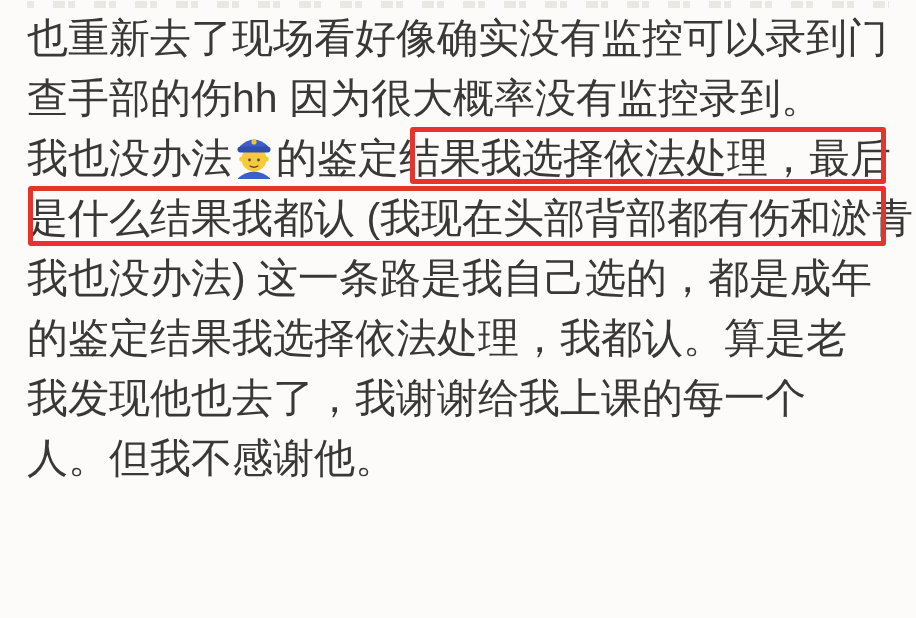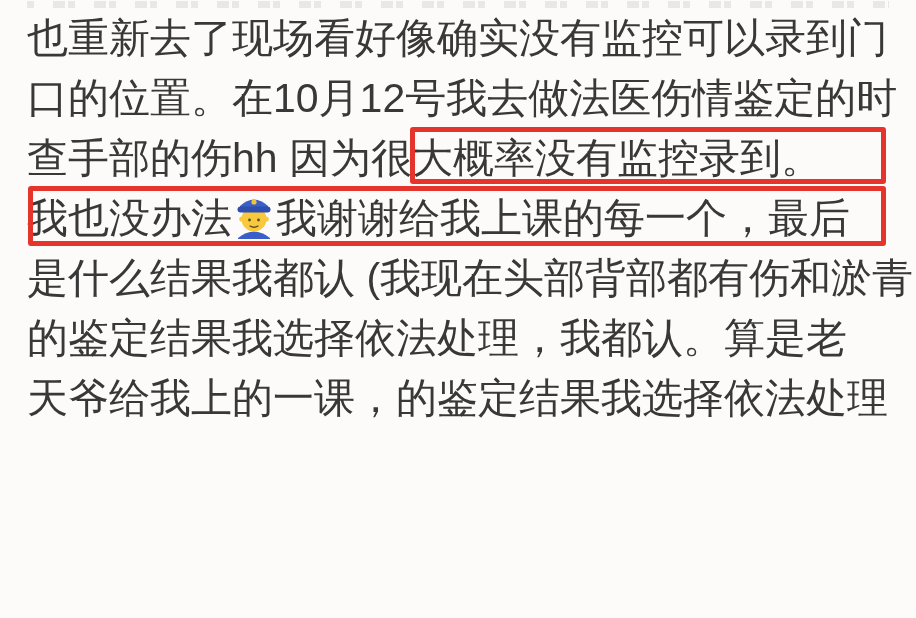--- a/index.html
+++ b/index.html
@@ -60,35 +60,36 @@
 </style>
 </head>
 <body>
 
 <div class="page">
 
   <div class="clipped-line"></div>
 
   <div class="text-block">
     <div class="text-line">也重新去了现场看好像确实没有监控可以录到门</div>
-    <div class="text-line">口的位置。在10月12号我去做法医伤情鉴定的时</div>
     <div class="text-line"><span>查手部的伤hh 因为很大概率没有监控录到。</span></div>
     <div class="text-line"><span>我也没办法</span><svg class="emoji" viewBox="0 0 42 46" aria-hidden="true">
         <path d="M5 45 Q21 32 37 45 L37 46 L5 46 Z" fill="#3a5fc8"></path>
         <circle cx="21" cy="26" r="12.5" fill="#f8c93c"></circle>
         <circle cx="8.8" cy="26" r="2.6" fill="#f8c93c"></circle>
         <circle cx="33.2" cy="26" r="2.6" fill="#f8c93c"></circle>
         <path d="M7 13 Q21 0 35 13 L35 15 L7 15 Z" fill="#3a5fc8"></path>
         <rect x="4.5" y="13.5" width="33" height="6" rx="3" fill="#2f4fae"></rect>
         <circle cx="21" cy="9" r="2.6" fill="#f4c430"></circle>
         <circle cx="16.5" cy="27" r="1.4" fill="#5a4a22"></circle>
         <circle cx="25.5" cy="27" r="1.4" fill="#5a4a22"></circle>
         <path d="M17 33 Q21 35.5 25 33" stroke="#5a4a22" stroke-width="1.3" fill="none" stroke-linecap="round"></path>
-      </svg><span>我谢谢给我上课的每一个，最后</span></div>
+      </svg><span>的鉴定结果我选择依法处理，最后</span></div>
     <div class="text-line">是什么结果我都认 (我现在头部背部都有伤和淤青</div>
+    <div class="text-line">我也没办法) 这一条路是我自己选的，都是成年</div>
     <div class="text-line">的鉴定结果我选择依法处理，我都认。算是老</div>
-    <div class="text-line">天爷给我上的一课，的鉴定结果我选择依法处理</div>
+    <div class="text-line">我发现他也去了，我谢谢给我上课的每一个</div>
+    <div class="text-line">人。但我不感谢他。</div>
   </div>
 
   <div class="hl-box hl-box-1"></div>
   <div class="hl-box hl-box-2"></div>
 
 </div>
 
 </body></html>

